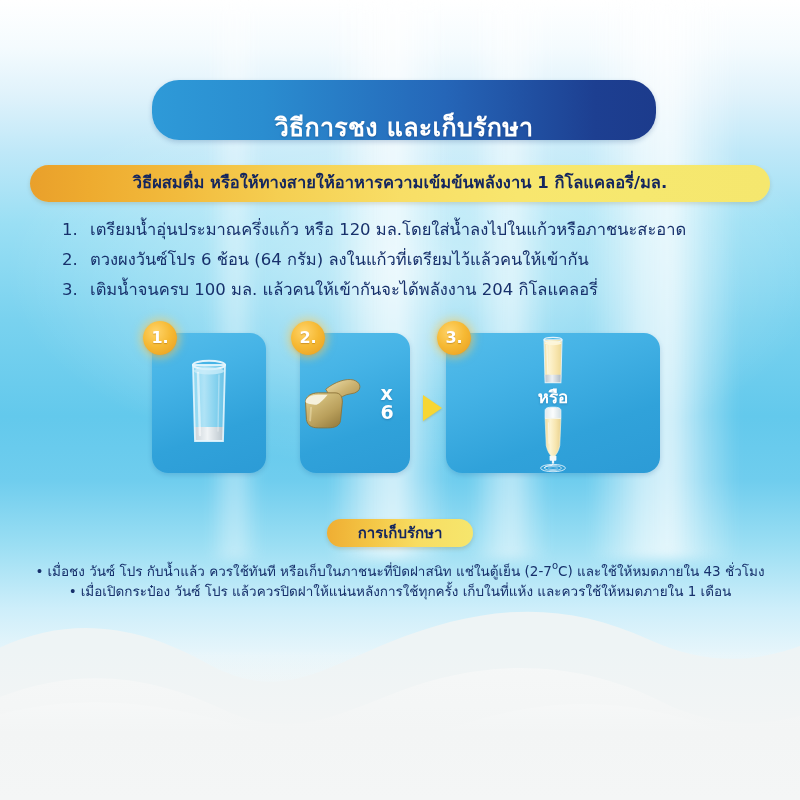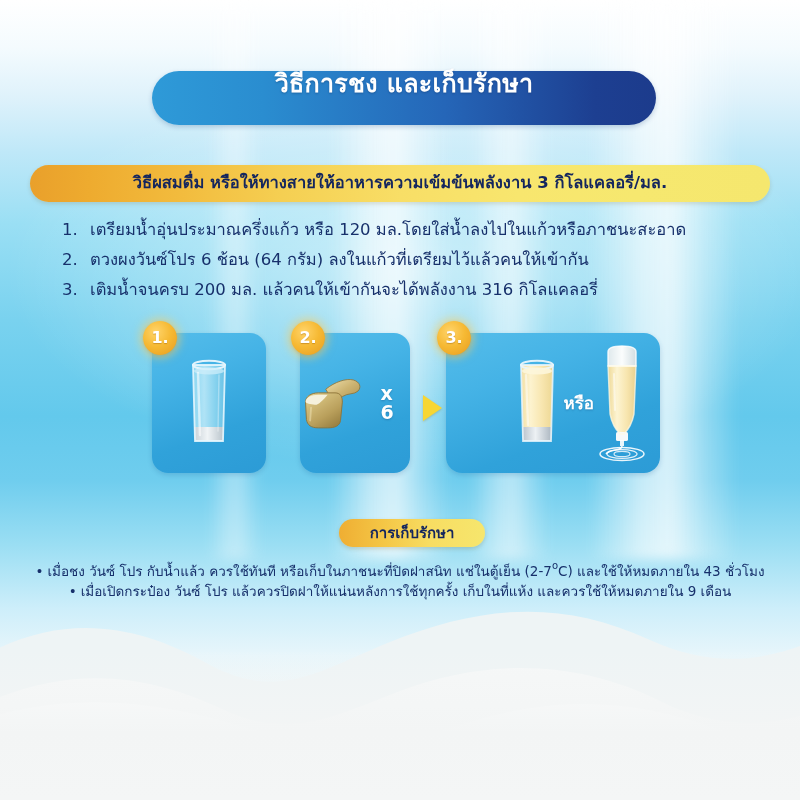--- a/index.html
+++ b/index.html
@@ -80,27 +80,27 @@
   .bottom-fade {
     position: absolute;
     left: 0; bottom: 0;
     width: 800px; height: 150px;
     background: linear-gradient(180deg, rgba(244,246,246,0) 0%, #f3f5f5 55%, #f4f6f6 100%);
   }
 
   
   .banner {
     position: absolute;
-    left: 152px; top: 71px;
-    width: 504px; height: 54px;
+    left: 152px; top: 80px;
+    width: 504px; height: 60px;
     border-radius: 27px;
     background: linear-gradient(90deg, #2e9ad8 0%, #2a8dd0 22%, #2566b8 58%, #1d3f91 88%, #1c3b8c 100%);
     box-shadow: 0 2px 5px rgba(20,60,120,0.22);
     display: flex;
-    align-items: flex-start;
+    align-items: flex-end;
     justify-content: center;
   }
   .banner-title {
     color: #ffffff;
     font-size: 25px;
     font-weight: bold;
     letter-spacing: .3px;
     line-height: 1;
     text-shadow: 0 1px 2px rgba(10,40,90,0.35);
     white-space: nowrap;
@@ -226,21 +226,20 @@
   .storage-pill {
     position: absolute;
     left: 327px; top: 519px;
     width: 146px; height: 28px;
     border-radius: 14px;
     background: linear-gradient(90deg, #efae33 0%, #f4c645 30%, #f8dd62 62%, #f6e66d 100%);
     box-shadow: 0 2px 4px rgba(120,90,20,0.2);
     display: flex;
     align-items: center;
     justify-content: center;
-    margin-left: 12px;
   }
   .storage-pill-text {
     color: #14265e;
     font-size: 15px;
     font-weight: bold;
     line-height: 1;
     white-space: nowrap;
   }
 
   
@@ -285,35 +284,35 @@
       <path d="M0,66 C110,28 200,40 300,72 C380,98 430,86 510,62 C600,34 680,40 760,70 C810,89 850,86 880,74 L880,140 L0,140 Z" fill="#fbfcfc"></path>
     </svg>
   </div>
   <div class="bottom-fade"></div>
 
   <div class="banner">
     <span class="banner-title">วิธีการชง และเก็บรักษา</span>
   </div>
 
   <div class="subbar">
-    <span class="subbar-text">วิธีผสมดื่ม หรือให้ทางสายให้อาหารความเข้มข้นพลังงาน 3 กิโลแคลอรี่/มล.</span>
+    <span class="subbar-text">วิธีผสมดื่ม หรือให้ทางสายให้อาหารความเข้มข้นพลังงาน 1 กิโลแคลอรี่/มล.</span>
   </div>
 
   <div class="steps">
     <div class="step-row">
       <span class="step-num">1.</span>
       <span class="step-text">เตรียมน้ำอุ่นประมาณครึ่งแก้ว หรือ 120 มล.โดยใส่น้ำลงไปในแก้วหรือภาชนะสะอาด</span>
     </div>
     <div class="step-row">
       <span class="step-num">2.</span>
       <span class="step-text">ตวงผงวันซ์โปร 6 ช้อน (64 กรัม) ลงในแก้วที่เตรียมไว้แล้วคนให้เข้ากัน</span>
     </div>
     <div class="step-row">
       <span class="step-num">3.</span>
-      <span class="step-text">เติมน้ำจนครบ 200 มล. แล้วคนให้เข้ากันจะได้พลังงาน 316 กิโลแคลอรี่</span>
+      <span class="step-text">เติมน้ำจนครบ 100 มล. แล้วคนให้เข้ากันจะได้พลังงาน 204 กิโลแคลอรี่</span>
     </div>
   </div>
 
   <div class="panels">
 
     <div class="panel panel-1">
       <div class="badge">1.</div>
       <div class="panel-inner">
         <svg width="52" height="96" viewBox="0 0 52 96">
           <defs>
@@ -365,21 +364,21 @@
           <path d="M12,36 L11,50" stroke="#f0e4b8" stroke-width="2" opacity="0.5" stroke-linecap="round"></path>
         </svg>
         <span class="x6-text" style="margin-left:16px;">x 6</span>
       </div>
     </div>
 
     <div class="arrow arrow-2"></div>
 
     <div class="panel panel-3">
       <div class="badge">3.</div>
-      <div class="panel-inner" style="justify-content: flex-end; padding: 0 10px; box-sizing: border-box;">
+      <div class="panel-inner" style="justify-content: flex-start; padding: 0 10px; box-sizing: border-box; flex-direction: column;">
 
         <svg width="52" height="100" viewBox="0 0 52 100">
           <defs>
             <linearGradient id="milkFill" x1="0" y1="0" x2="1" y2="0">
               <stop offset="0%" stop-color="#f2dfa4"></stop>
               <stop offset="30%" stop-color="#fdf3cf"></stop>
               <stop offset="65%" stop-color="#f8e6b0"></stop>
               <stop offset="100%" stop-color="#edd793"></stop>
             </linearGradient>
             <linearGradient id="glassBase2" x1="0" y1="0" x2="1" y2="0">
@@ -432,17 +431,17 @@
 
   <div class="storage-pill">
     <span class="storage-pill-text">การเก็บรักษา</span>
   </div>
 
   <div class="notes">
     <div class="note-row">
       <span class="note-bullet">•</span><span>เมื่อชง วันซ์ โปร กับน้ำแล้ว ควรใช้ทันที หรือเก็บในภาชนะที่ปิดฝาสนิท แช่ในตู้เย็น (2-7</span><span class="deg">o</span><span>C) และใช้ให้หมดภายใน 43 ชั่วโมง</span>
     </div>
     <div class="note-row">
-      <span class="note-bullet">•</span><span>เมื่อเปิดกระป๋อง วันซ์ โปร แล้วควรปิดฝาให้แน่นหลังการใช้ทุกครั้ง เก็บในที่แห้ง และควรใช้ให้หมดภายใน 9 เดือน</span>
+      <span class="note-bullet">•</span><span>เมื่อเปิดกระป๋อง วันซ์ โปร แล้วควรปิดฝาให้แน่นหลังการใช้ทุกครั้ง เก็บในที่แห้ง และควรใช้ให้หมดภายใน 1 เดือน</span>
     </div>
   </div>
 
 </div>
 
 </body></html>

